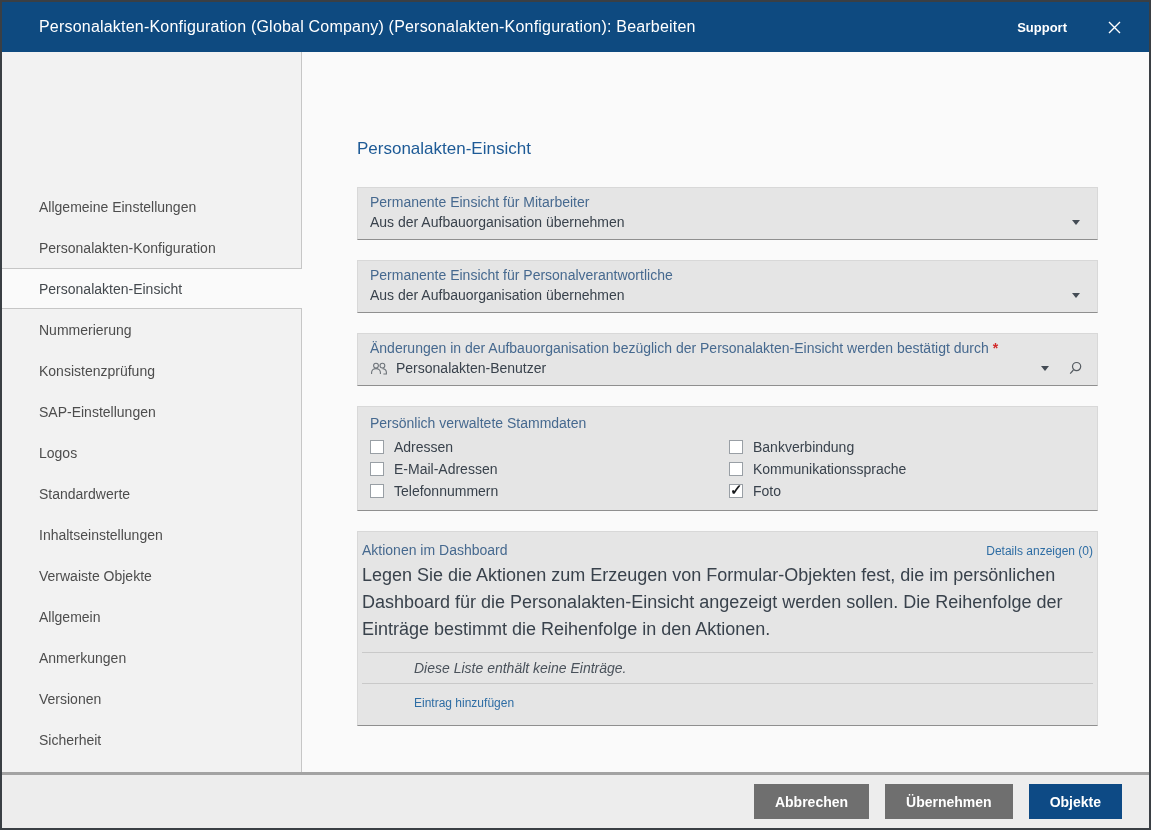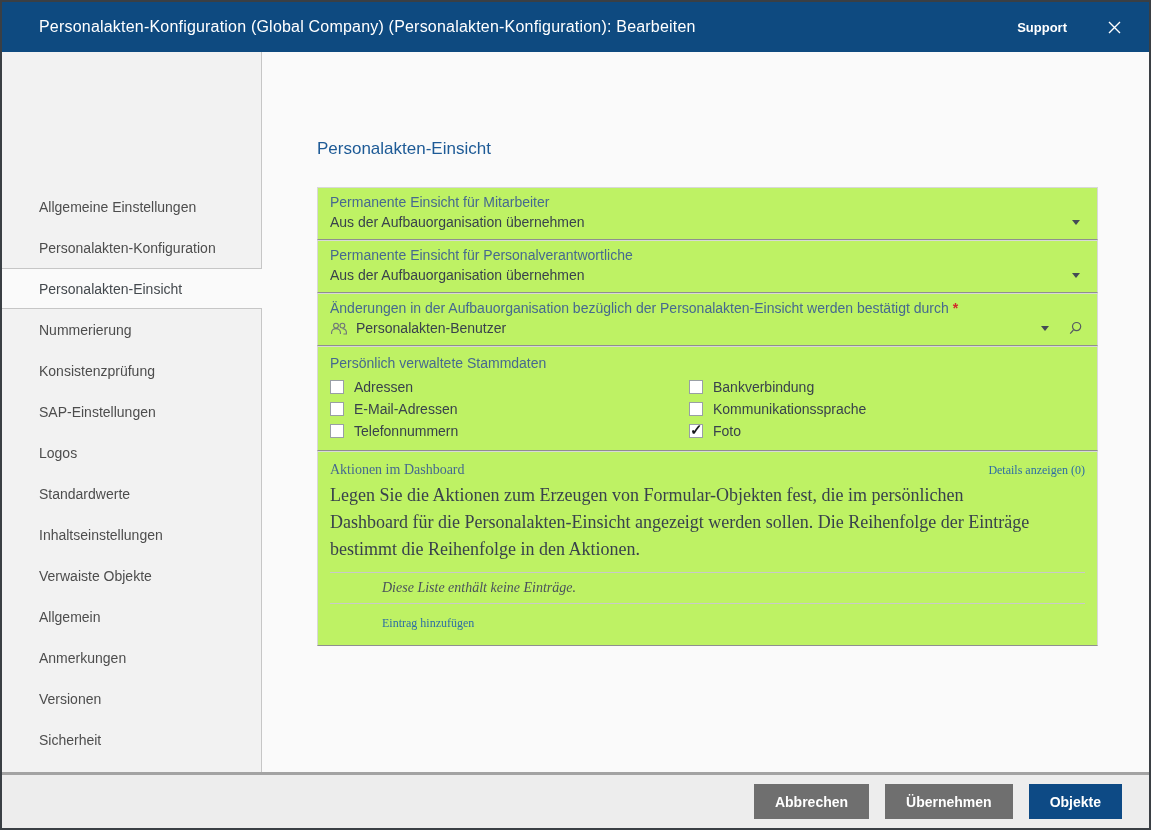--- a/index.html
+++ b/index.html
@@ -8,51 +8,51 @@
 
   
   .titlebar { height:50px; background:#0e4a80; display:flex; align-items:center; justify-content:space-between; padding:0 26px 0 37px; flex:0 0 auto; }
   .titlebar .title { color:#ffffff; font-size:16px; letter-spacing:.2px; }
   .titlebar .right { display:flex; align-items:center; gap:38px;font-weight:bold; }
   .support { color:#ffffff; font-size:13px; text-decoration:none; cursor:pointer; }
   .close-btn { width:18px; height:18px; display:flex; align-items:center; justify-content:center; cursor:pointer; }
 
   
   .bodyrow { flex:1 1 auto; display:flex; min-height:0; }
-  .sidebar { width:260px; flex:0 0 auto; background:#f2f2f2; position:relative; }
+  .sidebar { width:300px; flex:0 0 auto; background:#f2f2f2; position:relative; }
   .sidebar::after { content:""; position:absolute; right:0; top:0; bottom:0; width:1px; background:#c6c6c6; z-index:0; }
   .nav-list { padding-top:134px; }
   .nav-item { height:41px; display:flex; align-items:center; padding-left:37px; font-size:14px; color:#4d4d4d; cursor:pointer; position:relative; }
   .nav-item.active { background:#fafafa; border-top:1px solid #c6c6c6; border-bottom:1px solid #c6c6c6; z-index:1; color:#44494e; }
 
   .content { flex:1 1 auto; background:#fafafa; padding:87px 51px 0 55px; overflow:hidden; }
   .page-title { font-size:17px; font-weight:400; color:#1d5a96; margin-bottom:28px; }
 
-  .card { background:#bef264; border:1px solid #d8d8d8; border-bottom:1px solid #8f8f8f; }
+  .card { background:#e5e5e5; border:1px solid #d8d8d8; border-bottom:1px solid #8f8f8f; margin-bottom:20px; }
   .field-card { padding:5px 12px 6px; cursor:pointer; }
   .field-label { font-size:14px; line-height:19px; color:#46698f; }
   .req { color:#d22a2a; font-weight:700; }
   .value-row { display:flex; align-items:center; line-height:21px; }
   .field-value { font-size:14px; color:#39424c; flex:0 1 auto; }
   .spacer { flex:1 1 auto; }
   .caret { width:0; height:0; border-left:4px solid transparent; border-right:4px solid transparent; border-top:5px solid #444c55; margin:0 5px; }
   .users-ic { margin-right:8px; display:flex; align-items:center; }
   .search-ic { margin-left:14px; margin-right:2px; display:flex; align-items:center; cursor:pointer; }
 
   .group-card { padding:6px 12px 8px; }
   .group-title { font-size:14px; line-height:20px; color:#46698f; }
   .cb-cols { display:flex; margin-top:3px; }
   .cb-col { display:flex; flex-direction:column; }
   .cb-col.left { width:359px; }
   .cb-row { display:flex; align-items:center; height:22px; cursor:pointer; }
   .cb-box { width:14px; height:14px; border:1px solid #999fa5; background:#fff; margin-right:10px; position:relative; flex:0 0 auto; }
   .cb-row.checked .cb-box::after { content:"\2713"; position:absolute; left:0px; top:-4px; font-size:15px; font-weight:700; color:#17191b; }
   .cb-label { font-size:14px; color:#39424c; }
 
-  .actions-card { padding:8px 12px 12px;font-family:Liberation Serif, serif; }
+  .actions-card { padding:8px 4px 12px; }
   .actions-head { display:flex; align-items:baseline; justify-content:space-between; }
   .link { color:#2e6da4; text-decoration:none; cursor:pointer; }
   .link.small { font-size:12px; }
   .desc { font-size:18px; line-height:27px; color:#39424c; max-width:702px; margin-top:2px; }
   .divider { border-top:1px solid #c9c9c9; margin-top:9px; }
   .empty-text { font-style:italic; font-size:14px; color:#4a525b; padding:7px 0 7px 52px; }
   .add-row { padding:9px 0 2px 52px; }
 
   
   .footer { height:56px; flex:0 0 auto; background:#ededed; border-top:3px solid #a3a3a3; display:flex; align-items:center; justify-content:flex-end; gap:16px; padding-right:27px; }

